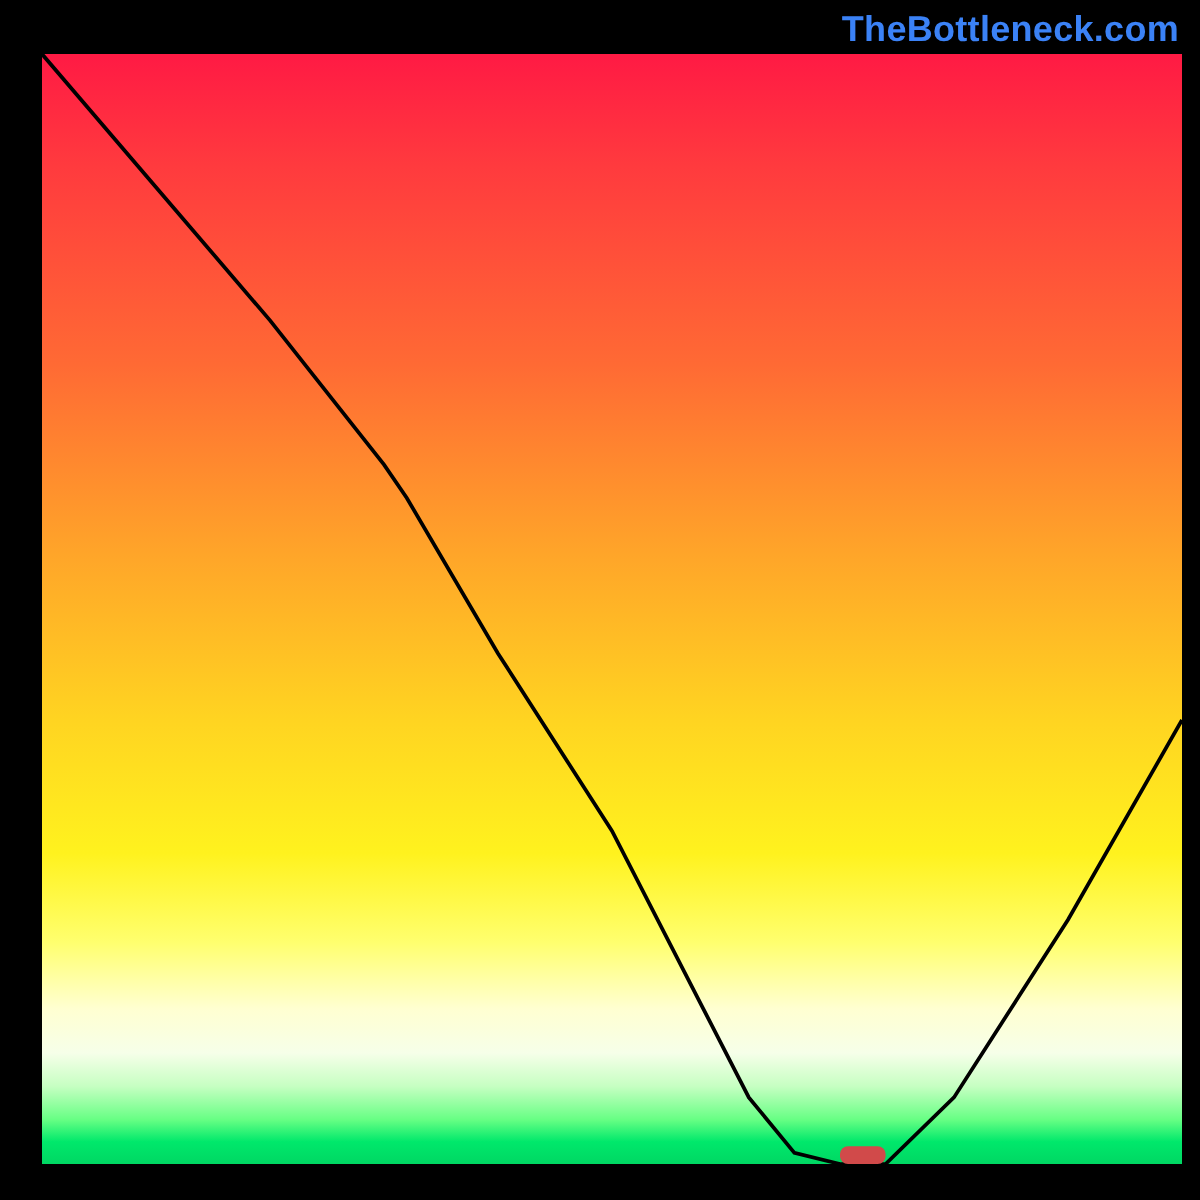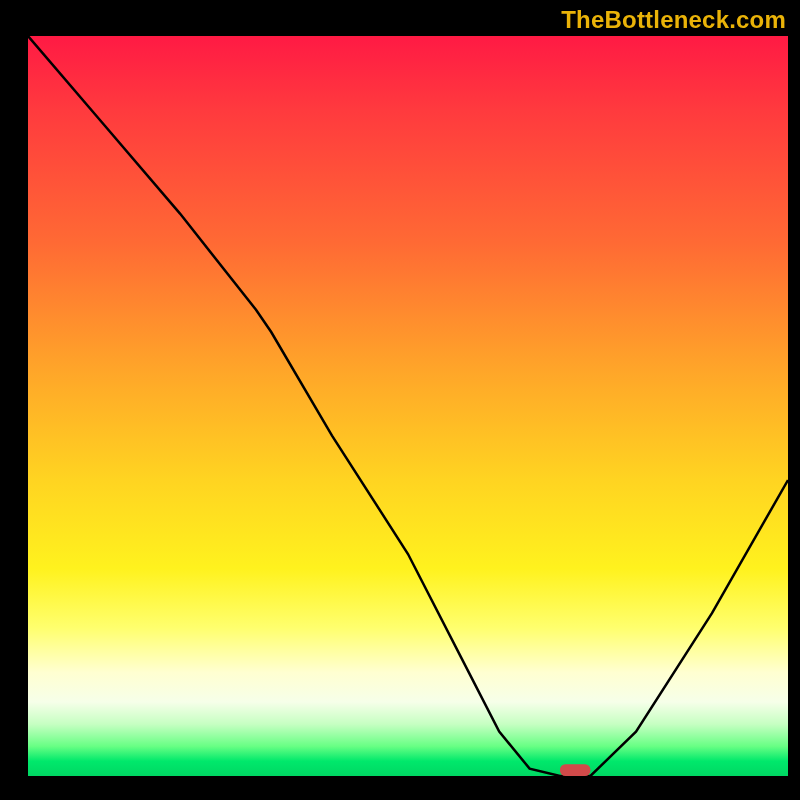--- a/index.html
+++ b/index.html
@@ -16,21 +16,21 @@
     width: 800px;
     height: 800px;
     background: #000;
   }
   .watermark {
     position: absolute;
     top: 6px;
     right: 14px;
     font-size: 24px;
     font-weight: 600;
-    color: #eab308;
+    color: #3b82f6;
     letter-spacing: 0.2px;
     z-index: 10;
     user-select: none;
   }
   .plot-area {
     position: absolute;
     left: 28px;
     top: 36px;
     width: 760px;   
     height: 740px;  

